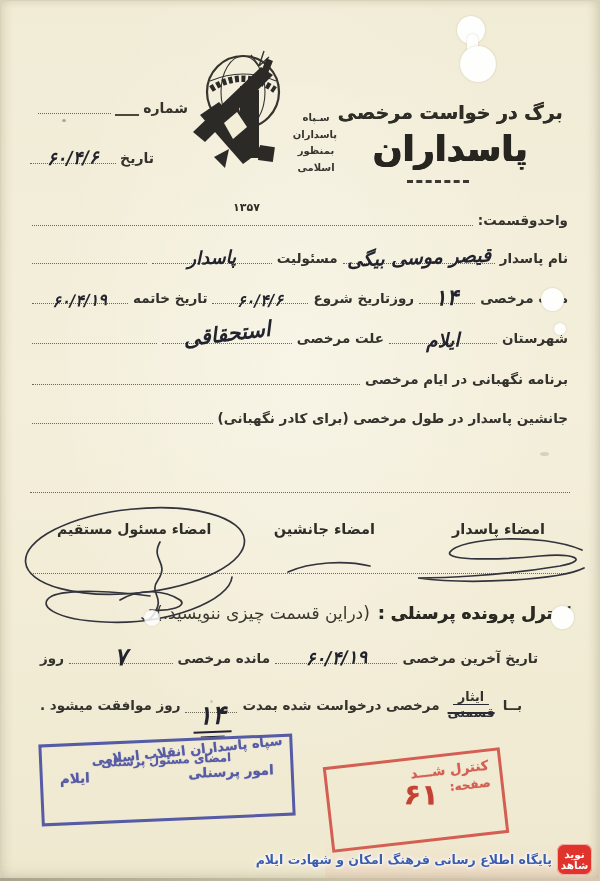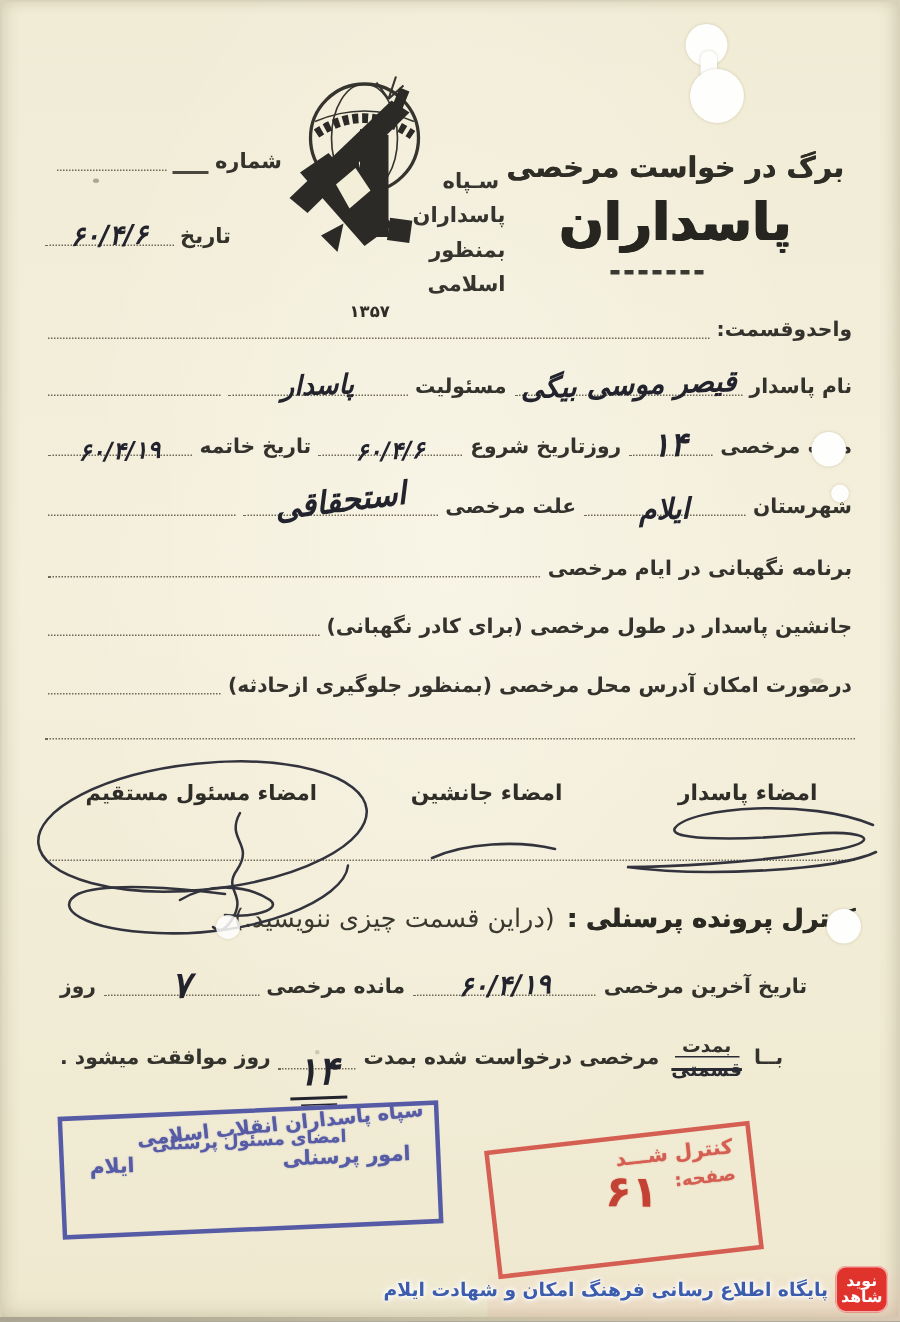--- a/index.html
+++ b/index.html
@@ -11,22 +11,22 @@
       linear-gradient(180deg,#f1ecd6 0%, #f4efdb 45%, #efe9d0 100%);
     box-shadow: inset 0 0 0 1px #d8d2ba, inset -4px 0 10px rgba(120,108,70,.14),
                 inset 4px 0 10px rgba(120,108,70,.08), inset 0 -6px 14px rgba(110,100,65,.16);
     direction:rtl; color:#34332b;
   }
   .edge-bottom{position:absolute;left:0;right:0;bottom:0;height:3px;
     background:linear-gradient(90deg,#aaa390,#c9c1a6 55%,#d8c7b2);}
   
   .logo{position:absolute; left:185px; top:44px; width:152px; height:170px;}
   .logo svg{position:absolute; left:0; top:0;}
-  .logo-side{position:absolute; right:0px; top:66px; width:42px; text-align:left;
-    font-size:14px; font-weight:bold; line-height:1.65; color:#35342e; letter-spacing:.5px;}
+  .logo-side{position:absolute; right:0px; top:66px; width:42px; text-align:center;
+    font-size:10px; font-weight:bold; line-height:1.65; color:#35342e; letter-spacing:.5px;}
   .logo-year{position:absolute; left:48px; bottom:0px; font-size:11px; font-weight:bold; color:#2e2d27;}
   .titles{position:absolute; right:22px; top:86px; width:256px; text-align:center;}
   .t1{font-size:19px; font-weight:bold; color:#2f2e26; letter-spacing:.5px;
       text-shadow:.4px 0 currentColor;margin-top:15px;}
   .t2{font-size:35px; font-weight:bold; margin-top:6px; color:#262520;
       text-shadow:.8px 0 currentColor, -.4px 0 currentColor;}
   .t-underline{width:62px; border-top:3.2px dashed #3a3931; margin:11px auto 0; transform:translateX(-12px);}
   .serial-row,.daterow{position:absolute; display:flex; align-items:flex-end; gap:4px;
       font-size:14px; font-weight:bold;}
   .serial-row{right:412px; left:38px; top:100px;}
@@ -201,24 +201,20 @@
   <div class="row r-plan">
     <span class="lbl">برنامه نگهبانی در ایام مرخصی</span>
     <span class="fill grow"></span>
   </div>
 
   <div class="row r-sub">
     <span class="lbl">جانشین پاسدار در طول مرخصی (برای کادر نگهبانی)</span>
     <span class="fill grow"></span>
   </div>
 
-  <div class="row r-addr">
-    <span class="lbl">درصورت امکان آدرس محل مرخصی (بمنظور جلوگیری ازحادثه)</span>
-    <span class="fill grow"></span>
-  </div>
 
   <div class="sep-dotted sd1"></div>
 
   <span class="sig-label sig-guard">امضاء پاسدار</span>
   <span class="sig-label sig-sub">امضاء جانشین</span>
   <span class="sig-label sig-sup">امضاء مسئول مستقیم</span>
 
   <div class="sep-dotted sd2"></div>
 
   <div class="ctl-head">
@@ -234,21 +230,21 @@
     <span class="lbl">مانده مرخصی</span>
     <span class="fill" style="width:110px">
       <i class="hw hw-seven">۷</i>
     </span>
     <span class="lbl">روز</span>
   </div>
 
   <div class="row r-with">
     <span class="lbl">بــا</span>
     <span class="stack">
-      <span class="stack-top">بمدت</span>
+      <span class="stack-top">ایثار</span>
       <span class="stack-bot">قسمتی</span>
     </span>
     <span class="lbl">مرخصی درخواست شده بمدت</span>
     <span class="fill" style="width:54px; align-self:flex-end; margin-bottom:6px;">
       <i class="hw hw-big14">۱۴</i>
     </span>
     <span class="lbl">روز موافقت میشود .</span>
   </div>
 
   <div class="stamp-blue">

